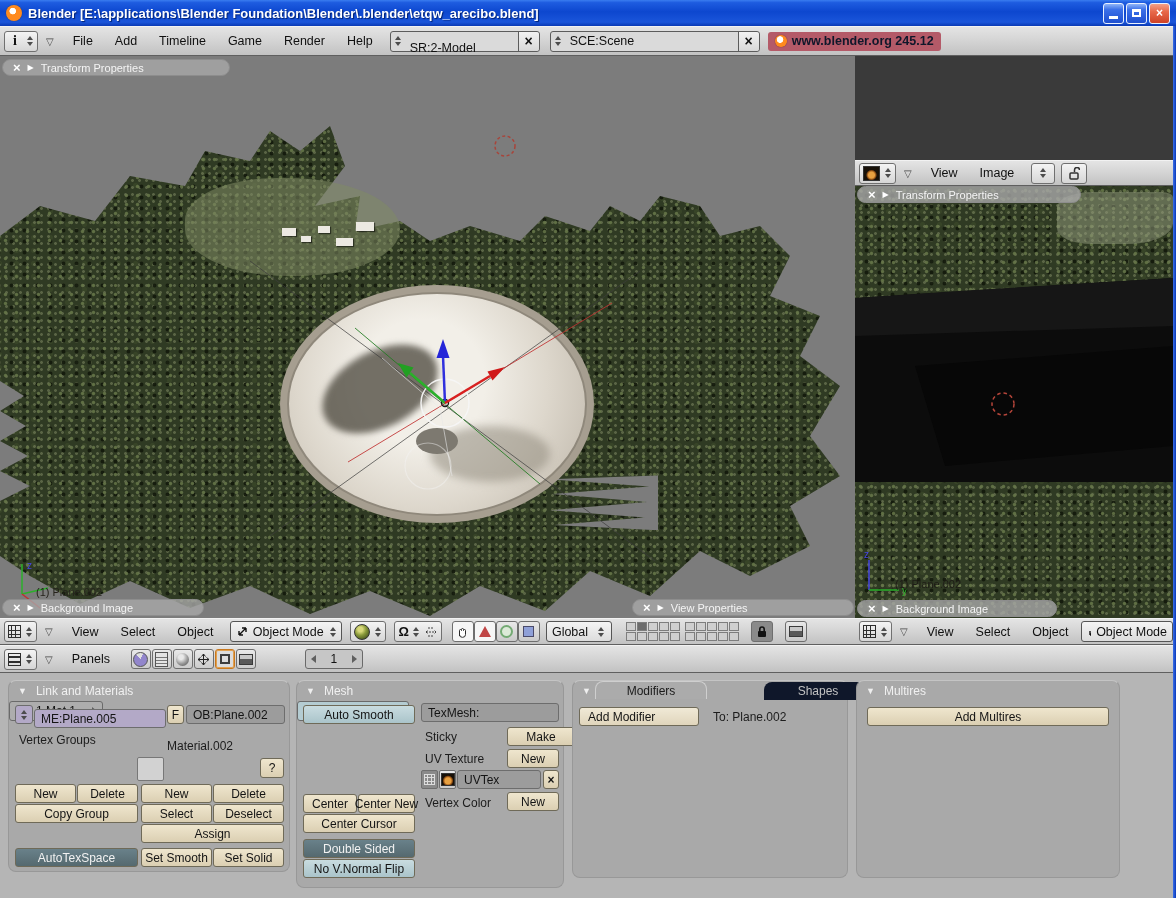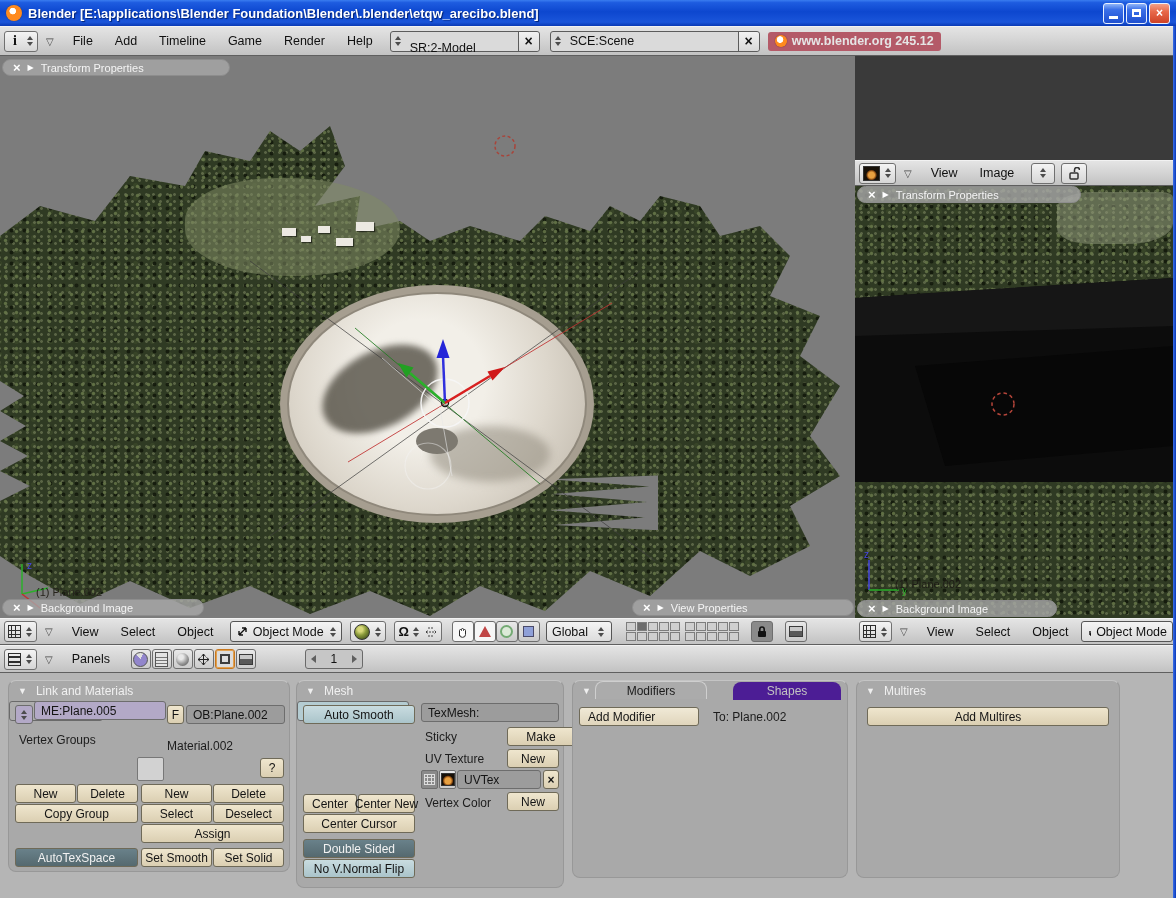--- a/index.html
+++ b/index.html
@@ -32,21 +32,21 @@
     height:21px;display:flex;align-items:center;gap:3px;padding:0 3px;box-sizing:border-box;}
   .stepper{display:flex;flex-direction:column;align-items:center;gap:2px;width:9px;}
   .stepper i{width:0;height:0;border-left:3px solid transparent;border-right:3px solid transparent;display:block;}
   .stepper .up{border-bottom:4px solid #4c4c4c;}
   .stepper .down{border-top:4px solid #4c4c4c;}
   .ddgroup{display:flex;align-items:center;background:#dadada;border:1px solid #5c5c5c;border-radius:3px;height:21px;box-sizing:border-box;}
   .ddgroup .txt{padding:0 7px;font-size:12.5px;white-space:nowrap;}
   .xseg{border-left:1px solid #5c5c5c;height:100%;display:flex;align-items:center;justify-content:center;
     width:20px;font-weight:bold;font-size:14px;background:linear-gradient(#f2f2f2,#d8d8d8);border-radius:0 3px 3px 0;}
   .badge{display:flex;align-items:center;gap:5px;background:#b45a68;border-radius:3px;height:19px;
-    padding:0 7px;color:#e5e5e5;font-weight:bold;font-size:12.5px;}
+    padding:0 7px;color:#0f172a;font-weight:bold;font-size:12.5px;}
   .badge .blogo{width:12px;height:12px;}
   .stats{font-size:12.5px;color:#141414;white-space:nowrap;margin-left:10px;}
   
   .icon-grid{width:13px;height:13px;border:1px solid #2d2d2d;box-sizing:border-box;
     background-image:linear-gradient(90deg,transparent 2px,#2d2d2d 2px 3px,transparent 3px 6px,#2d2d2d 6px 7px,transparent 7px),
                      linear-gradient(0deg,transparent 2px,#2d2d2d 2px 3px,transparent 3px 6px,#2d2d2d 6px 7px,transparent 7px);}
   .icon-info{font-weight:bold;font-family:"Liberation Serif",serif;font-size:14px;width:14px;text-align:center;}
   .icon-imgface{width:15px;height:13px;border:1px solid #333;background:#171008;
     background-image:radial-gradient(circle at 50% 62%, #e8a040 0 3px, #8a4a12 4.5px, transparent 5.5px);}
   .icon-bars{width:13px;height:13px;border:1px solid #2d2d2d;box-sizing:border-box;
@@ -136,21 +136,21 @@
     display:flex;align-items:center;justify-content:center;height:19px;font-size:12px;color:#141414;box-sizing:border-box;white-space:nowrap;}
   .btn.blue{background:linear-gradient(#c9dce0,#aac4ca);}
   .btn.dark{background:linear-gradient(#69818a,#55696f);color:#f2f2f2;}
   .field{position:absolute;background:#9c9c9c;border:1px solid #6d6d6d;border-radius:3px;height:19px;
     display:flex;align-items:center;padding:0 6px;box-sizing:border-box;font-size:12px;color:#141414;white-space:nowrap;}
   .field.lav{background:#b3a9c7;}
   .plabel{position:absolute;font-size:12px;color:#1c1c1c;white-space:nowrap;}
   .swatch{position:absolute;background:#d2d2d2;border:1px solid #777;border-radius:2px;}
   .ptab{position:absolute;height:18px;border-radius:8px 8px 0 0;display:flex;align-items:center;justify-content:center;font-size:12px;box-sizing:border-box;}
   .ptab.active{background:#ababab;border:1px solid #cfcfcf;border-bottom:none;color:#1a1a1a;}
-  .ptab.inactive{background:#4c1d95;color:#c2c2c2;}
+  .ptab.inactive{background:#0f172a;color:#c2c2c2;margin-left:31px;}
   .ctxbtn{width:20px;height:20px;border:1px solid #6e6e6e;border-radius:3px;box-sizing:border-box;
     display:flex;align-items:center;justify-content:center;background:linear-gradient(#e9e9e9,#cccccc);margin-right:1px;}
   .ctxbtn.active{border-color:#c8781e;background:#dcdcdc;box-shadow:inset 0 0 0 1px #e0a050;}
   #xp-right-border{left:1173px;top:26px;width:3px;height:872px;background:linear-gradient(90deg,#3a6fe8,#0a38b8);}
 </style>
 </head>
 <body>
 
 <div id="titlebar" class="abs">
   <span class="blogo"></span>
@@ -479,21 +479,21 @@
     <div class="phead">
       <span class="tri">▼</span>
       <span>Link and Materials</span>
     </div>
     <span class="field lav" style="left:6px;top:24px;width:18px;justify-content:center;">
       <span class="stepper">
           <i class="up"></i>
           <i class="down"></i>
         </span>
     </span>
-    <span class="field lav" style="left:25px;top:20px;width:132px;">ME:Plane.005</span>
+    <span class="field lav" style="left:25px;top:28px;width:132px;">ME:Plane.005</span>
     <span class="btn" style="left:158px;top:24px;width:17px;">F</span>
     <span class="field" style="left:177px;top:24px;width:99px;">OB:Plane.002</span>
     <span class="plabel" style="left:10px;top:52px;">Vertex Groups</span>
     <span class="plabel" style="left:158px;top:58px;">Material.002</span>
     <span class="swatch" style="left:128px;top:76px;width:25px;height:22px;"></span>
     <span class="numfield" style="left:154px;top:77px;width:94px;">
       <span class="tri-l"></span>
       <span>1 Mat 1</span>
       <span class="tri-r"></span>
     </span>

